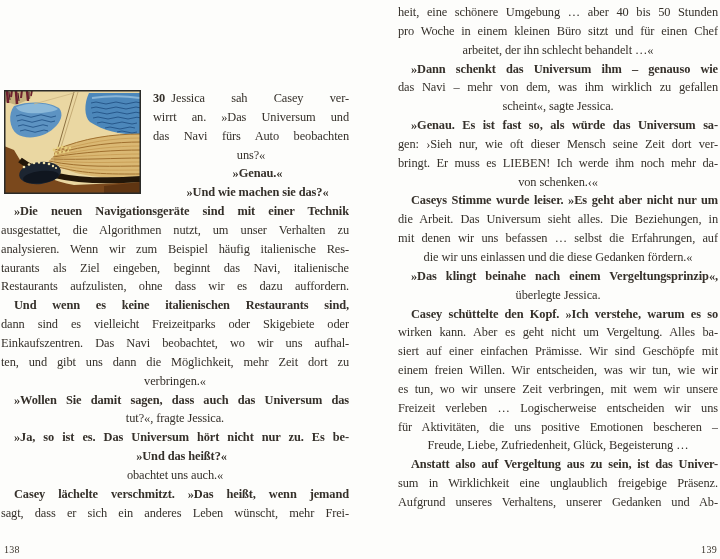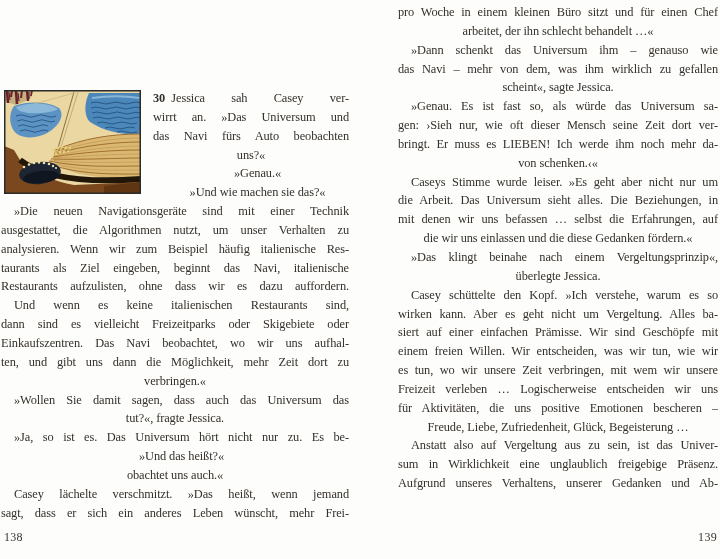--- a/index.html
+++ b/index.html
@@ -9,28 +9,28 @@
     font-family:"Liberation Serif","DejaVu Serif",serif;
   }
   .textcol{position:absolute;}
   .col-left{left:1px;top:89px;width:348px;}
   .col-right{left:398px;top:3px;width:320px;}
   .line{
     height:18.85px;line-height:18.85px;font-size:12.4px;
     letter-spacing:-0.1px;overflow:hidden;text-align:center;
   }
   .line.j{text-align:justify;text-align-last:justify;}
-  .line.ind{text-indent:13px;}
+  .line.ind{text-indent:13px;font-weight:bold;}
   .line b{font-weight:bold;}
   .illu{
     float:left;width:137px;height:104px;
     margin:1px 12px 6px 3px;display:block;
   }
   .pagenum{
-    position:absolute;top:530px;font-size:12px;color:#3b352d;
+    position:absolute;top:544px;font-size:10px;color:#3b352d;
     letter-spacing:0.3px;
   }
   .pn-left{left:4px;}
   .pn-right{right:3px;text-align:right;}
 </style>
 </head>
 <body>
 
 <div style="width:720px;height:559px;">
 
@@ -150,20 +150,21 @@
         <div class="line ind">»Und das heißt?«</div>
         <div class="line">obachtet uns auch.«</div>
         <div class="line j ind">Casey lächelte verschmitzt. »Das heißt, wenn jemand</div>
         <div class="line j">sagt, dass er sich ein anderes Leben wünscht, mehr Frei-</div>
       </div>
     <div class="pagenum pn-left">138</div>
   </div>
 
   <div>
     <div class="textcol col-right">
+        <div class="line j">heit, eine schönere Umgebung … aber 40 bis 50 Stunden</div>
         <div class="line j">pro Woche in einem kleinen Büro sitzt und für einen Chef</div>
         <div class="line">arbeitet, der ihn schlecht behandelt …«</div>
         <div class="line j ind">»Dann schenkt das Universum ihm – genauso wie</div>
         <div class="line j">das Navi – mehr von dem, was ihm wirklich zu gefallen</div>
         <div class="line">scheint«, sagte Jessica.</div>
         <div class="line j ind">»Genau. Es ist fast so, als würde das Universum sa-</div>
         <div class="line j">gen: ›Sieh nur, wie oft dieser Mensch seine Zeit dort ver-</div>
         <div class="line j">bringt. Er muss es LIEBEN! Ich werde ihm noch mehr da-</div>
         <div class="line">von schenken.‹«</div>
         <div class="line j ind">Caseys Stimme wurde leiser. »Es geht aber nicht nur um</div>

